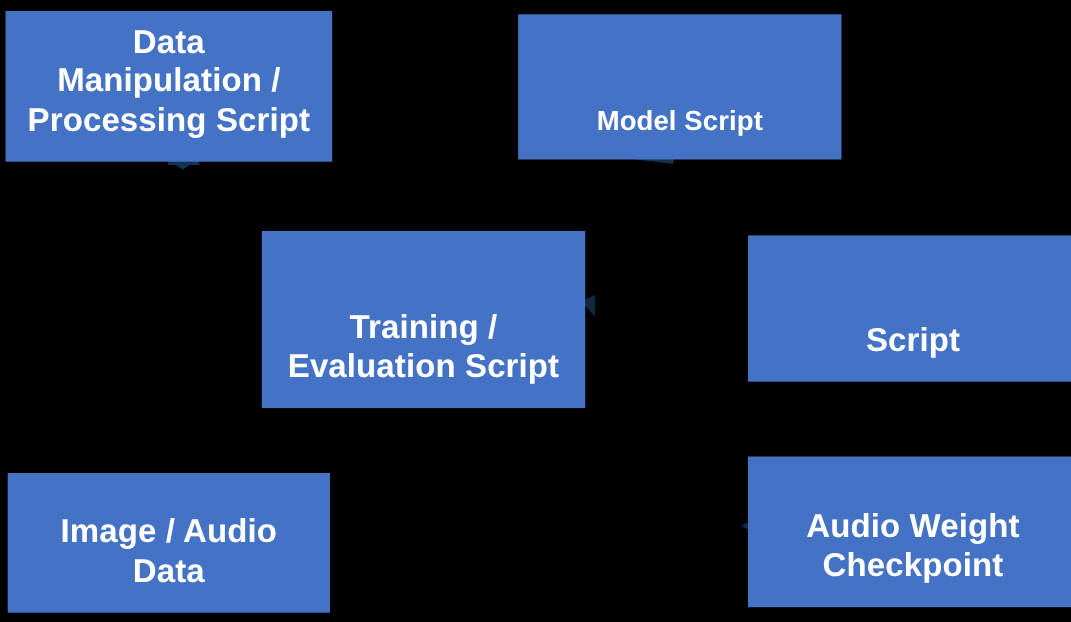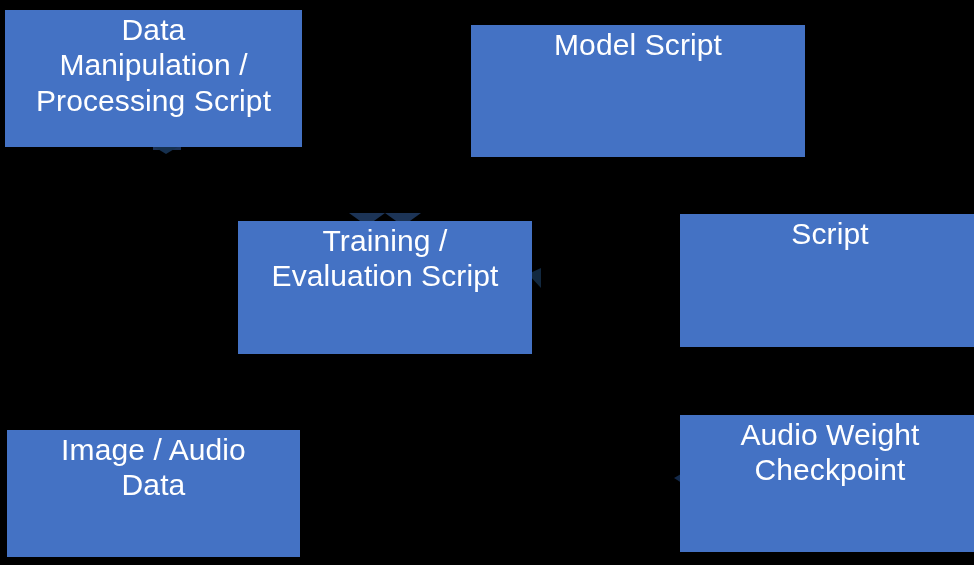--- a/index.html
+++ b/index.html
@@ -15,47 +15,47 @@
     width: 974px;
     height: 565px;
     background: #000000;
     overflow: hidden;
   }
   .node {
     position: absolute;
     background: #4472C4;
     color: #FFFFFF;
     display: flex;
-    align-items: flex-start;
+    align-items: flex-end;
     justify-content: center;
     text-align: center;
     line-height: 1.18;
-    font-weight: 400;
+    font-weight: 700;
     letter-spacing: 0.1px;
     box-sizing: border-box;
-    padding: 2px 6px;
+    padding: 20px 6px;
     white-space: pre-line;
   }
   .node-label {
     display: block;
     width: 100%;
     white-space: pre-line;
   }
   #connectors {
     position: absolute;
     left: 0;
     top: 0;
     width: 974px;
     height: 565px;
     pointer-events: none;
   }
   
   .n-data-processing   { left: 5px;   top: 10px;  width: 297px; height: 137px; font-size: 30px; }
-  .n-model-script      { left: 471px; top: 25px;  width: 334px; height: 132px; font-size: 30px; }
-  .n-training-eval     { left: 238px; top: 221px; width: 294px; height: 133px; font-size: 30px; }
+  .n-model-script      { left: 471px; top: 13px;  width: 294px; height: 132px; font-size: 25px; }
+  .n-training-eval     { left: 238px; top: 210px; width: 294px; height: 161px; font-size: 30px; }
   .n-results           { left: 680px; top: 214px; width: 300px; height: 133px; font-size: 30px; }
   .n-image-audio       { left: 7px;   top: 430px; width: 293px; height: 127px; font-size: 30px; }
   .n-saved-weight      { left: 680px; top: 415px; width: 300px; height: 137px; font-size: 30px; }
 </style>
 </head>
 <body>
 
 <div id="canvas">
 
   <svg id="connectors" viewBox="0 0 974 565" width="974" height="565" xmlns="http://www.w3.org/2000/svg">

